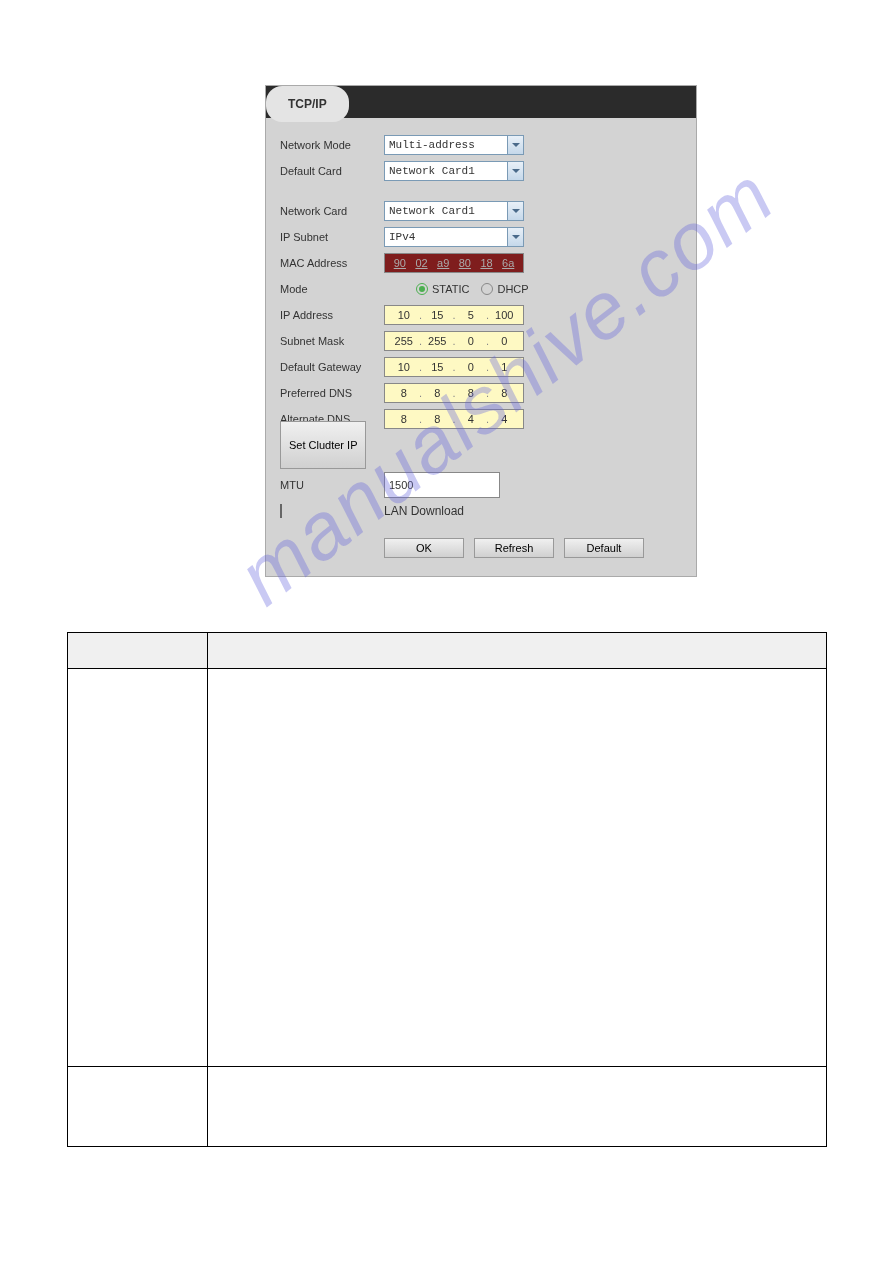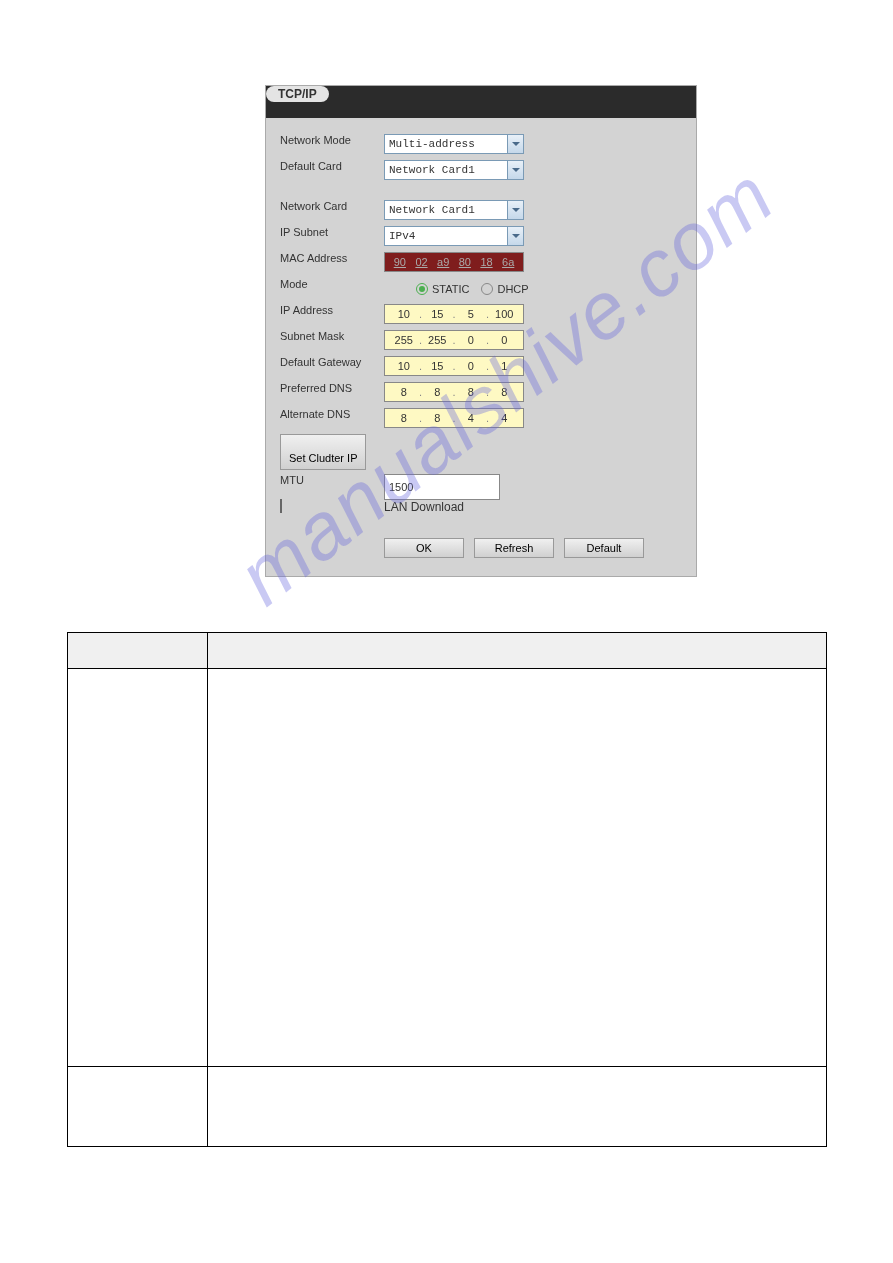--- a/index.html
+++ b/index.html
@@ -23,33 +23,34 @@
   }
   .tab-bar {
     display: flex;
     height: 32px;
     background: #2b2b2b;
   }
   .tab {
     background: #e4e4e4;
     color: #333;
     font-weight: bold;
-    padding: 8px 12px;
+    padding: 8px 22px;
     font-size: 12px;
-    height: 16px;
+    height: 36px;
     display: flex;
     align-items: center;
     border-radius: 16px;
   }
   .form-area {
     padding: 12px 14px 18px 14px;
     background: #d3d3d3;
   }
   .row {
     display: flex;
+    align-items: center;
     margin: 4px 0;
     height: 22px;
   }
   .label {
     width: 104px;
     color: #333;
     font-size: 11px;
   }
   .select-wrap {
     position: relative;

